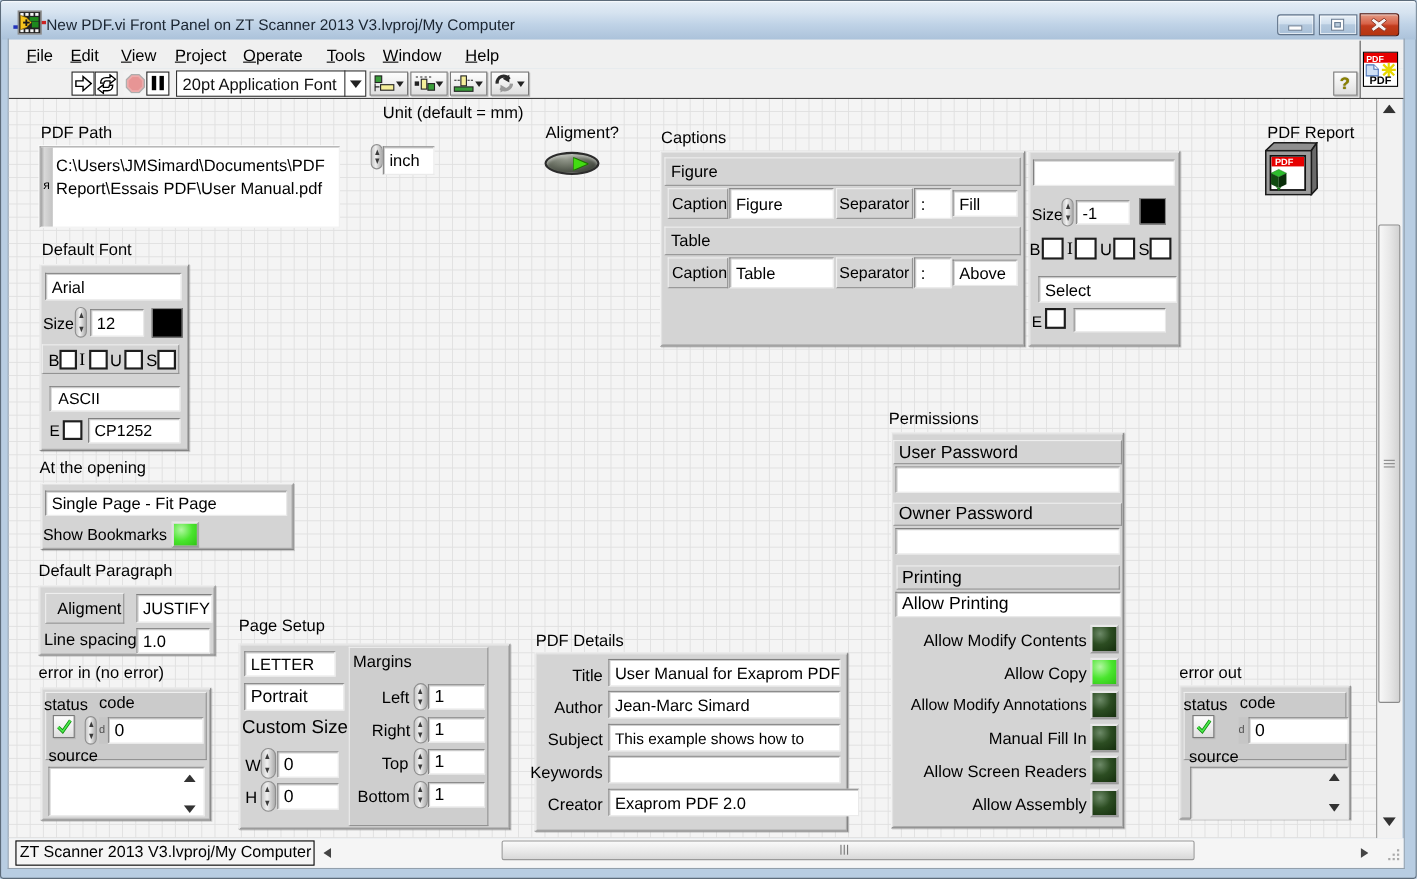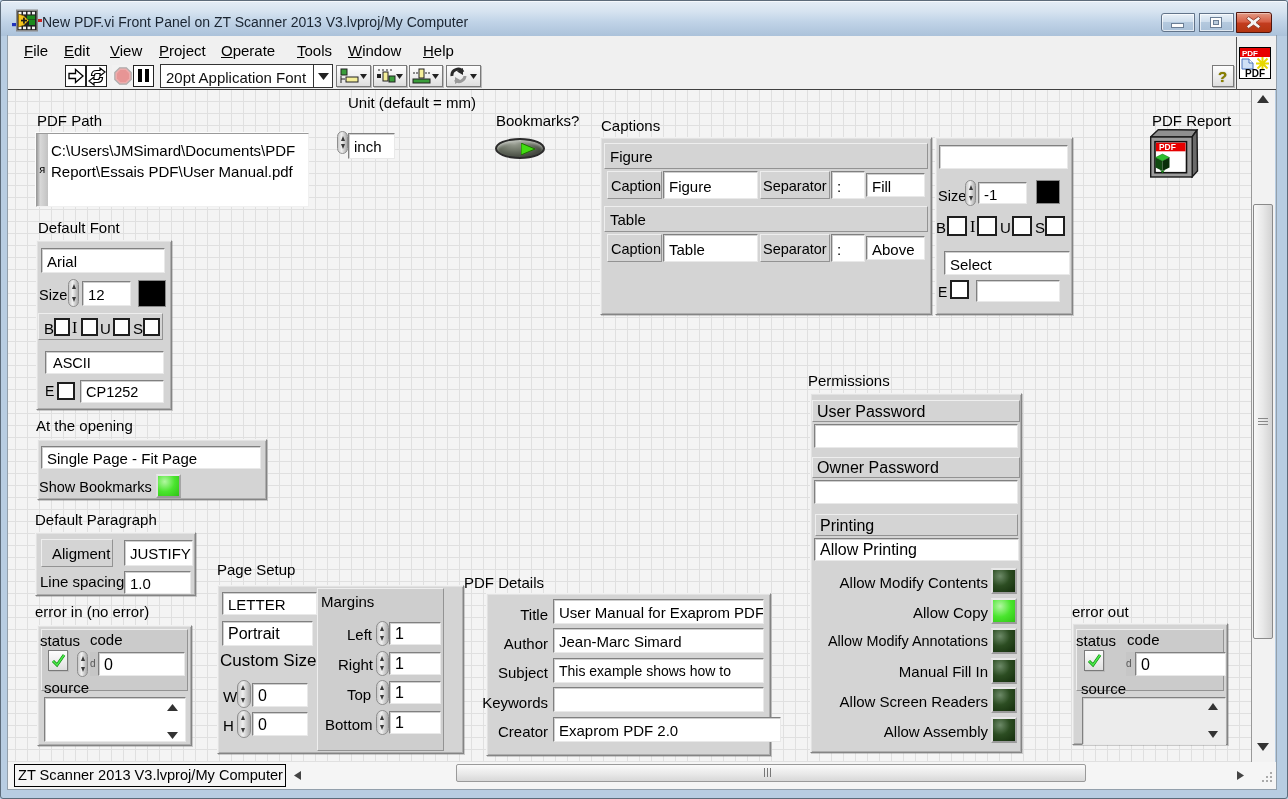--- a/index.html
+++ b/index.html
@@ -185,21 +185,21 @@
 
 <div class="lbl" style="left:348px;top:95px">Unit (default = mm)</div>
 <div class="spin" style="left:337px;top:131px;height:23px;width:11px">
       <i class="up"></i>
       <i class="dn"></i>
     </div>
 <div class="fld" style="left:348px;top:133px;width:47px;height:26px">
       <span>inch</span>
     </div>
 
-<div class="lbl" style="left:496px;top:113px">Bookmarks?</div>
+<div class="lbl" style="left:496px;top:113px">Aligment?</div>
 <div class="abs" style="left:495px;top:138px;width:50px;height:21px;border-radius:50%;background:radial-gradient(ellipse at 38% 22%,#999e92 0%,#6b7164 40%,#41463d 75%,#2f342d 100%);border:2px solid #2b2b2b;box-shadow:inset 0 2px 3px rgba(255,255,255,.5)"></div>
 <svg class="abs" style="left:521px;top:143px" width="14" height="12">
       <polygon points="0,0 14,6 0,12" fill="#42dc12" stroke="#1d7000" stroke-width="1"></polygon>
     </svg>
 
 <div class="lbl" style="left:601px;top:118px">Captions</div>
 <div class="clus" style="left:600px;top:137px;width:332px;height:178px"></div>
 <div class="bar" style="left:604px;top:143px;width:324px;height:26px"></div>
 <div class="lbl" style="left:610px;top:149px">Figure</div>
 <div class="bar" style="left:607px;top:171px;width:55px;height:28px"></div>
@@ -347,21 +347,21 @@
 <div class="fld" style="left:44px;top:697px;width:142px;height:45px"></div>
 <svg class="abs" style="left:167px;top:704px" width="11" height="7">
       <polygon points="5.5,0 11,7 0,7" fill="#333"></polygon>
     </svg>
 <svg class="abs" style="left:167px;top:732px" width="11" height="7">
       <polygon points="5.5,7 11,0 0,0" fill="#333"></polygon>
     </svg>
 
 <div class="lbl" style="left:217px;top:562px">Page Setup</div>
 <div class="clus" style="left:217px;top:585px;width:247px;height:169px"></div>
-<div class="fld" style="left:222px;top:592px;width:95px;height:23px">
+<div class="fld" style="left:222px;top:592px;width:83px;height:23px">
       <span style="top:4px">LETTER</span>
     </div>
 <div class="fld" style="left:222px;top:621px;width:91px;height:25px">
       <span style="top:4px;font-size:16px">Portrait</span>
     </div>
 <div class="lbl" style="left:220px;top:652px;font-size:17px">Custom Size</div>
 <div class="lbl" style="left:223px;top:689px">W</div>
 <div class="spin" style="left:237px;top:680px;height:28px;width:14px">
       <i class="up"></i>
       <i class="dn"></i>
@@ -405,21 +405,21 @@
     </div>
 <div class="lbl" style="left:325px;top:717px">Bottom</div>
 <div class="spin" style="left:376px;top:710px;height:25px;width:13px">
       <i class="up"></i>
       <i class="dn"></i>
     </div>
 <div class="fld" style="left:389px;top:711px;width:52px;height:23px">
       <span style="top:3px;font-size:16px">1</span>
     </div>
 
-<div class="lbl" style="left:464px;top:575px">PDF Details</div>
+<div class="lbl" style="left:487px;top:575px">PDF Details</div>
 <div class="clus" style="left:486px;top:593px;width:285px;height:163px"></div>
 <div class="lbl" style="left:448px;top:607px;width:100px;text-align:right">Title</div>
 <div class="fld" style="left:553px;top:599px;width:211px;height:25px">
       <span style="top:5px;font-size:15px">User Manual for Exaprom PDF</span>
     </div>
 <div class="lbl" style="left:448px;top:636px;width:100px;text-align:right">Author</div>
 <div class="fld" style="left:553px;top:628px;width:211px;height:25px">
       <span style="top:5px;font-size:15px">Jean-Marc Simard</span>
     </div>
 <div class="lbl" style="left:448px;top:665px;width:100px;text-align:right">Subject</div>

